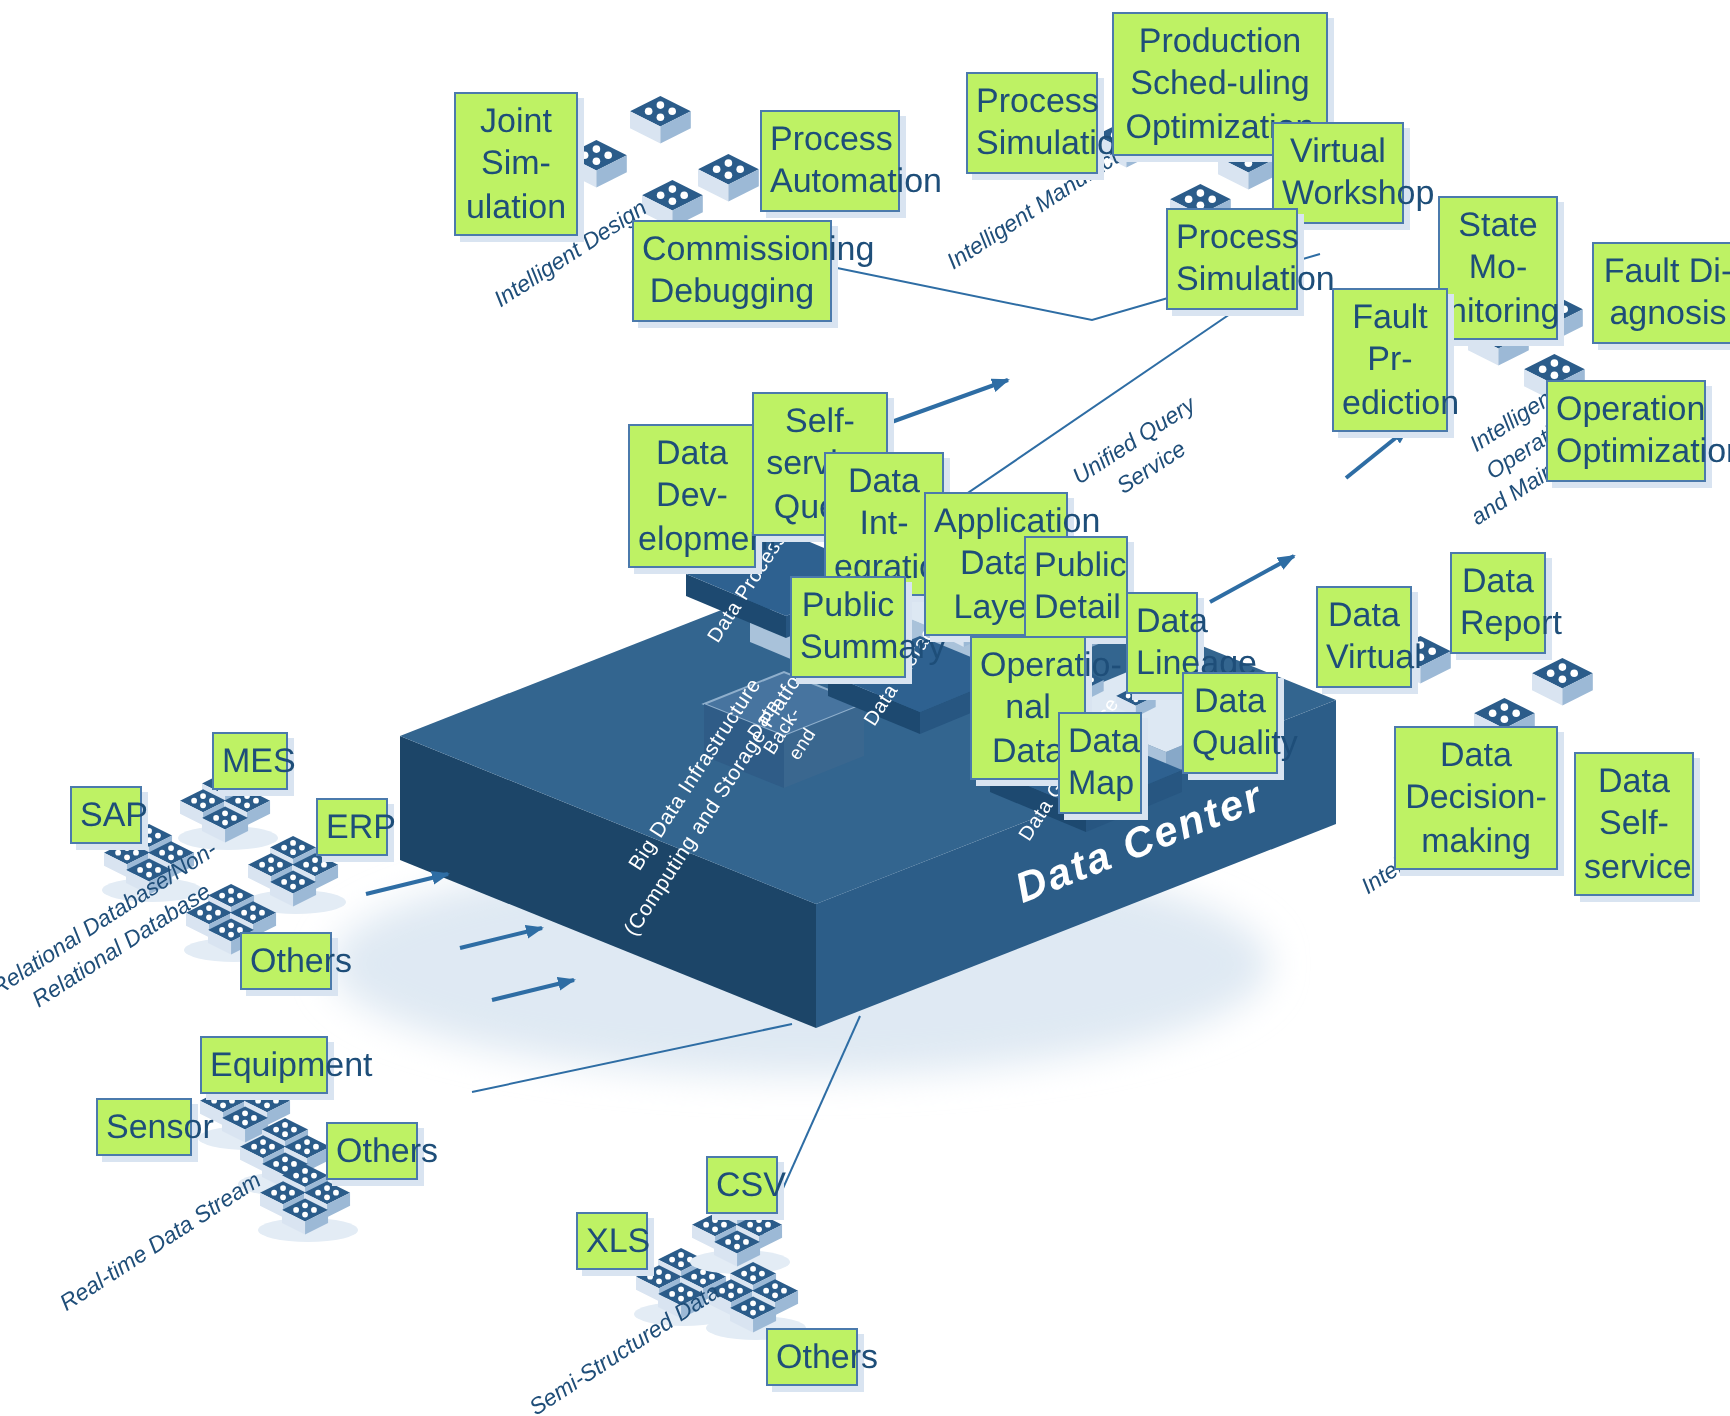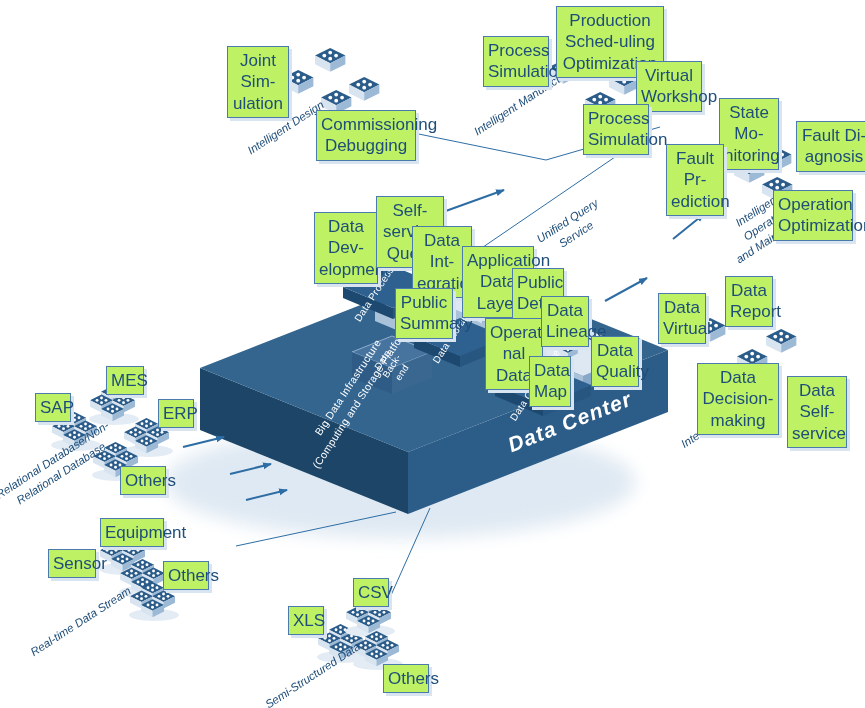--- a/index.html
+++ b/index.html
@@ -146,20 +146,21 @@
       <use href="#quad" transform="translate(120,559)"></use>
       <use href="#quad" transform="translate(130,582)"></use>
 
       <use href="#quad" transform="translate(318,624)"></use>
       <use href="#quad" transform="translate(346,598)"></use>
       <use href="#quad" transform="translate(354,631)"></use>
     </g>
   </svg>
 
   <div class="lbl" style="left:227px;top:46px;width:62px">Joint Sim-ulation</div>
+  <div class="lbl" style="left:380px;top:55px;width:70px">Process Automation</div>
   <div class="lbl" style="left:316px;top:110px;width:100px">Commissioning Debugging</div>
   <div class="rot" style="left:286px;top:128px">Intelligent Design</div>
 
   <div class="lbl" style="left:483px;top:36px;width:66px">Process Simulation</div>
   <div class="lbl" style="left:556px;top:6px;width:108px">Production Sched-uling Optimization</div>
   <div class="lbl" style="left:636px;top:61px;width:66px">Virtual Workshop</div>
   <div class="lbl" style="left:583px;top:104px;width:66px">Process Simulation</div>
   <div class="rot" style="left:528px;top:99px">Intelligent Manufacturing</div>
 
   <div class="lbl" style="left:719px;top:98px;width:60px">State Mo-nitoring</div>
@@ -178,21 +179,21 @@
   <div class="rot" style="left:572px;top:228px">Unified Query
 Service</div>
 
   <div class="lbl" style="left:314px;top:212px;width:64px">Data Dev-elopment</div>
   <div class="lbl" style="left:376px;top:196px;width:68px">Self-service Query</div>
   <div class="lbl" style="left:412px;top:226px;width:60px">Data Int-egration</div>
   <div class="lbl" style="left:395px;top:288px;width:58px">Public Summary</div>
   <div class="lbl" style="left:462px;top:246px;width:72px">Application Data Layer</div>
   <div class="lbl" style="left:512px;top:268px;width:52px">Public Detail</div>
   <div class="lbl" style="left:485px;top:318px;width:58px">Operatio-nal Data</div>
-  <div class="lbl" style="left:541px;top:296px;width:48px">Data Lineage</div>
+  <div class="lbl" style="left:563px;top:296px;width:36px">Data Lineage</div>
   <div class="lbl" style="left:591px;top:336px;width:48px">Data Quality</div>
   <div class="lbl" style="left:529px;top:356px;width:42px">Data Map</div>
 
   <div class="face" style="left:378px;top:288px">Data Processing</div>
   <div class="face" style="left:452px;top:336px">Data Storage</div>
   <div class="face" style="left:535px;top:385px">Data Governance</div>
   <div class="face tight" style="left:392px;top:366px">Data
 Back-
 end</div>
   <div class="face" style="left:355px;top:392px;font-size:10.5px">Big Data Infrastructure

